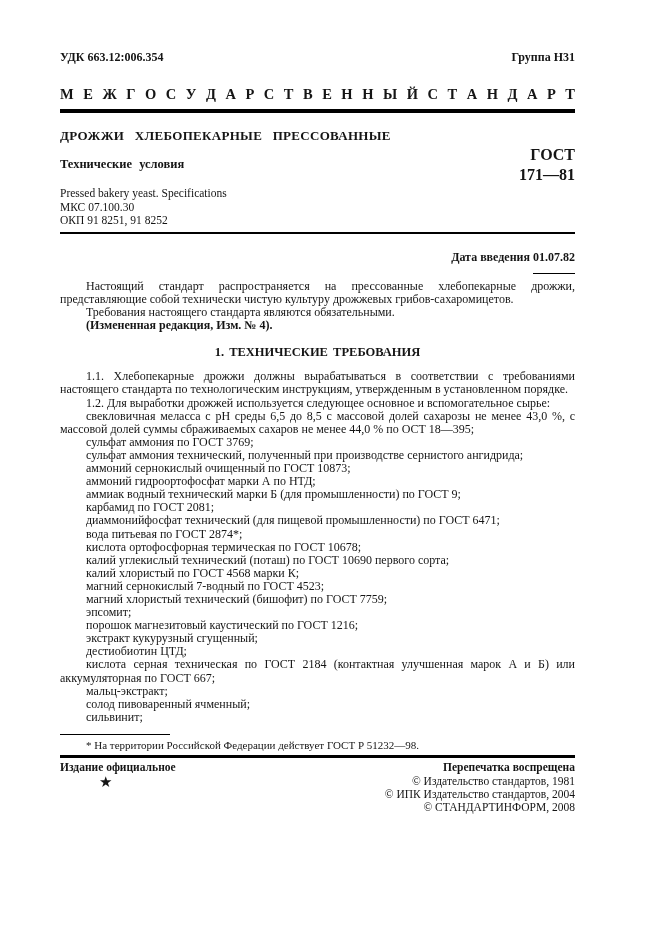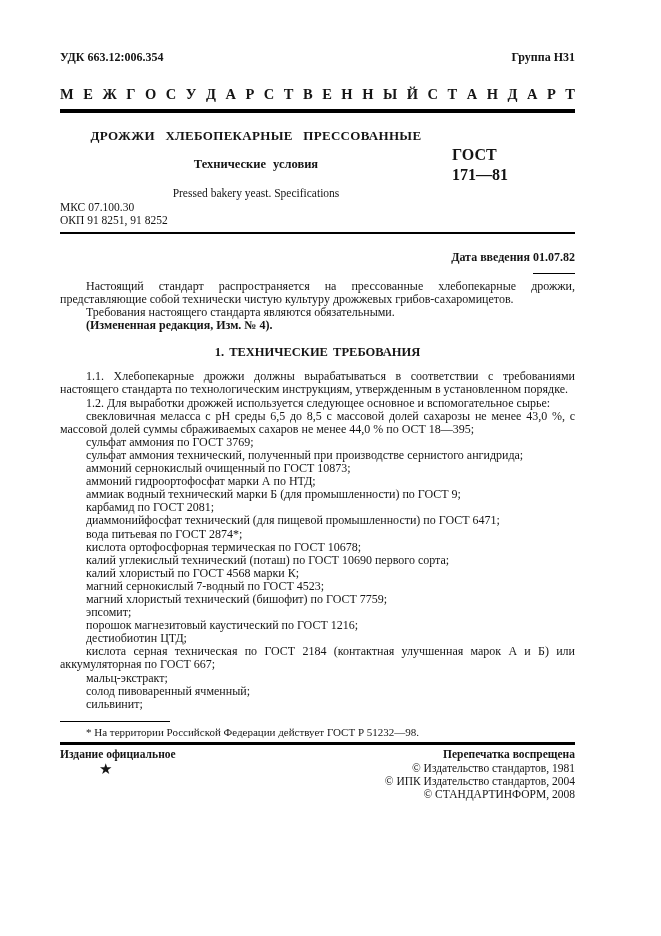--- a/index.html
+++ b/index.html
@@ -49,41 +49,41 @@
   .rule.thick { height: 4px; margin-top: 6px; }
   .rule.medium { height: 2px; margin-top: 5px; }
   .rule.footer-rule { height: 3px; margin-top: 4px; }
   
   .title-block {
     display: flex;
     margin-top: 15px;
   }
   .title-left {
     width: 392px;
-    text-align: center;
+    text-align: left;
   }
   .doc-title {
     font-size: 13px;
     font-weight: bold;
     word-spacing: 7px;
     letter-spacing: 0.3px;
   }
   .doc-subtitle {
     margin-top: 13px;
     font-size: 12.5px;
     font-weight: bold;
     word-spacing: 4px;
   }
   .doc-title-en {
     margin-top: 15px;
     font-size: 11.5px;
   }
   .gost-code {
     flex: 1;
-    text-align: left;
+    text-align: right;
     font-size: 16px;
     font-weight: bold;
     line-height: 20px;
     margin-top: 17px;
   }
   .codes {
     font-size: 11.5px;
     line-height: 13px;
     margin-top: 2px;
   }
@@ -210,20 +210,21 @@
       <p>карбамид по ГОСТ 2081;</p>
       <p>диаммонийфосфат технический (для пищевой промышленности) по ГОСТ 6471;</p>
       <p>вода питьевая по ГОСТ 2874*;</p>
       <p>кислота ортофосфорная термическая по ГОСТ 10678;</p>
       <p>калий углекислый технический (поташ) по ГОСТ 10690 первого сорта;</p>
       <p>калий хлористый по ГОСТ 4568 марки К;</p>
       <p>магний сернокислый 7-водный по ГОСТ 4523;</p>
       <p>магний хлористый технический (бишофит) по ГОСТ 7759;</p>
       <p>эпсомит;</p>
       <p>порошок магнезитовый каустический по ГОСТ 1216;</p>
+      <p>экстракт кукурузный сгущенный;</p>
       <p>дестиобиотин ЦТД;</p>
       <p>кислота серная техническая по ГОСТ 2184 (контактная улучшенная марок А и Б) или аккумуляторная по ГОСТ 667;</p>
       <p>мальц-экстракт;</p>
       <p>солод пивоваренный ячменный;</p>
       <p>сильвинит;</p>
     </div>
 
   <div class="footnote-divider"></div>
   <div class="footnote">* На территории Российской Федерации действует ГОСТ Р 51232—98.</div>
 

